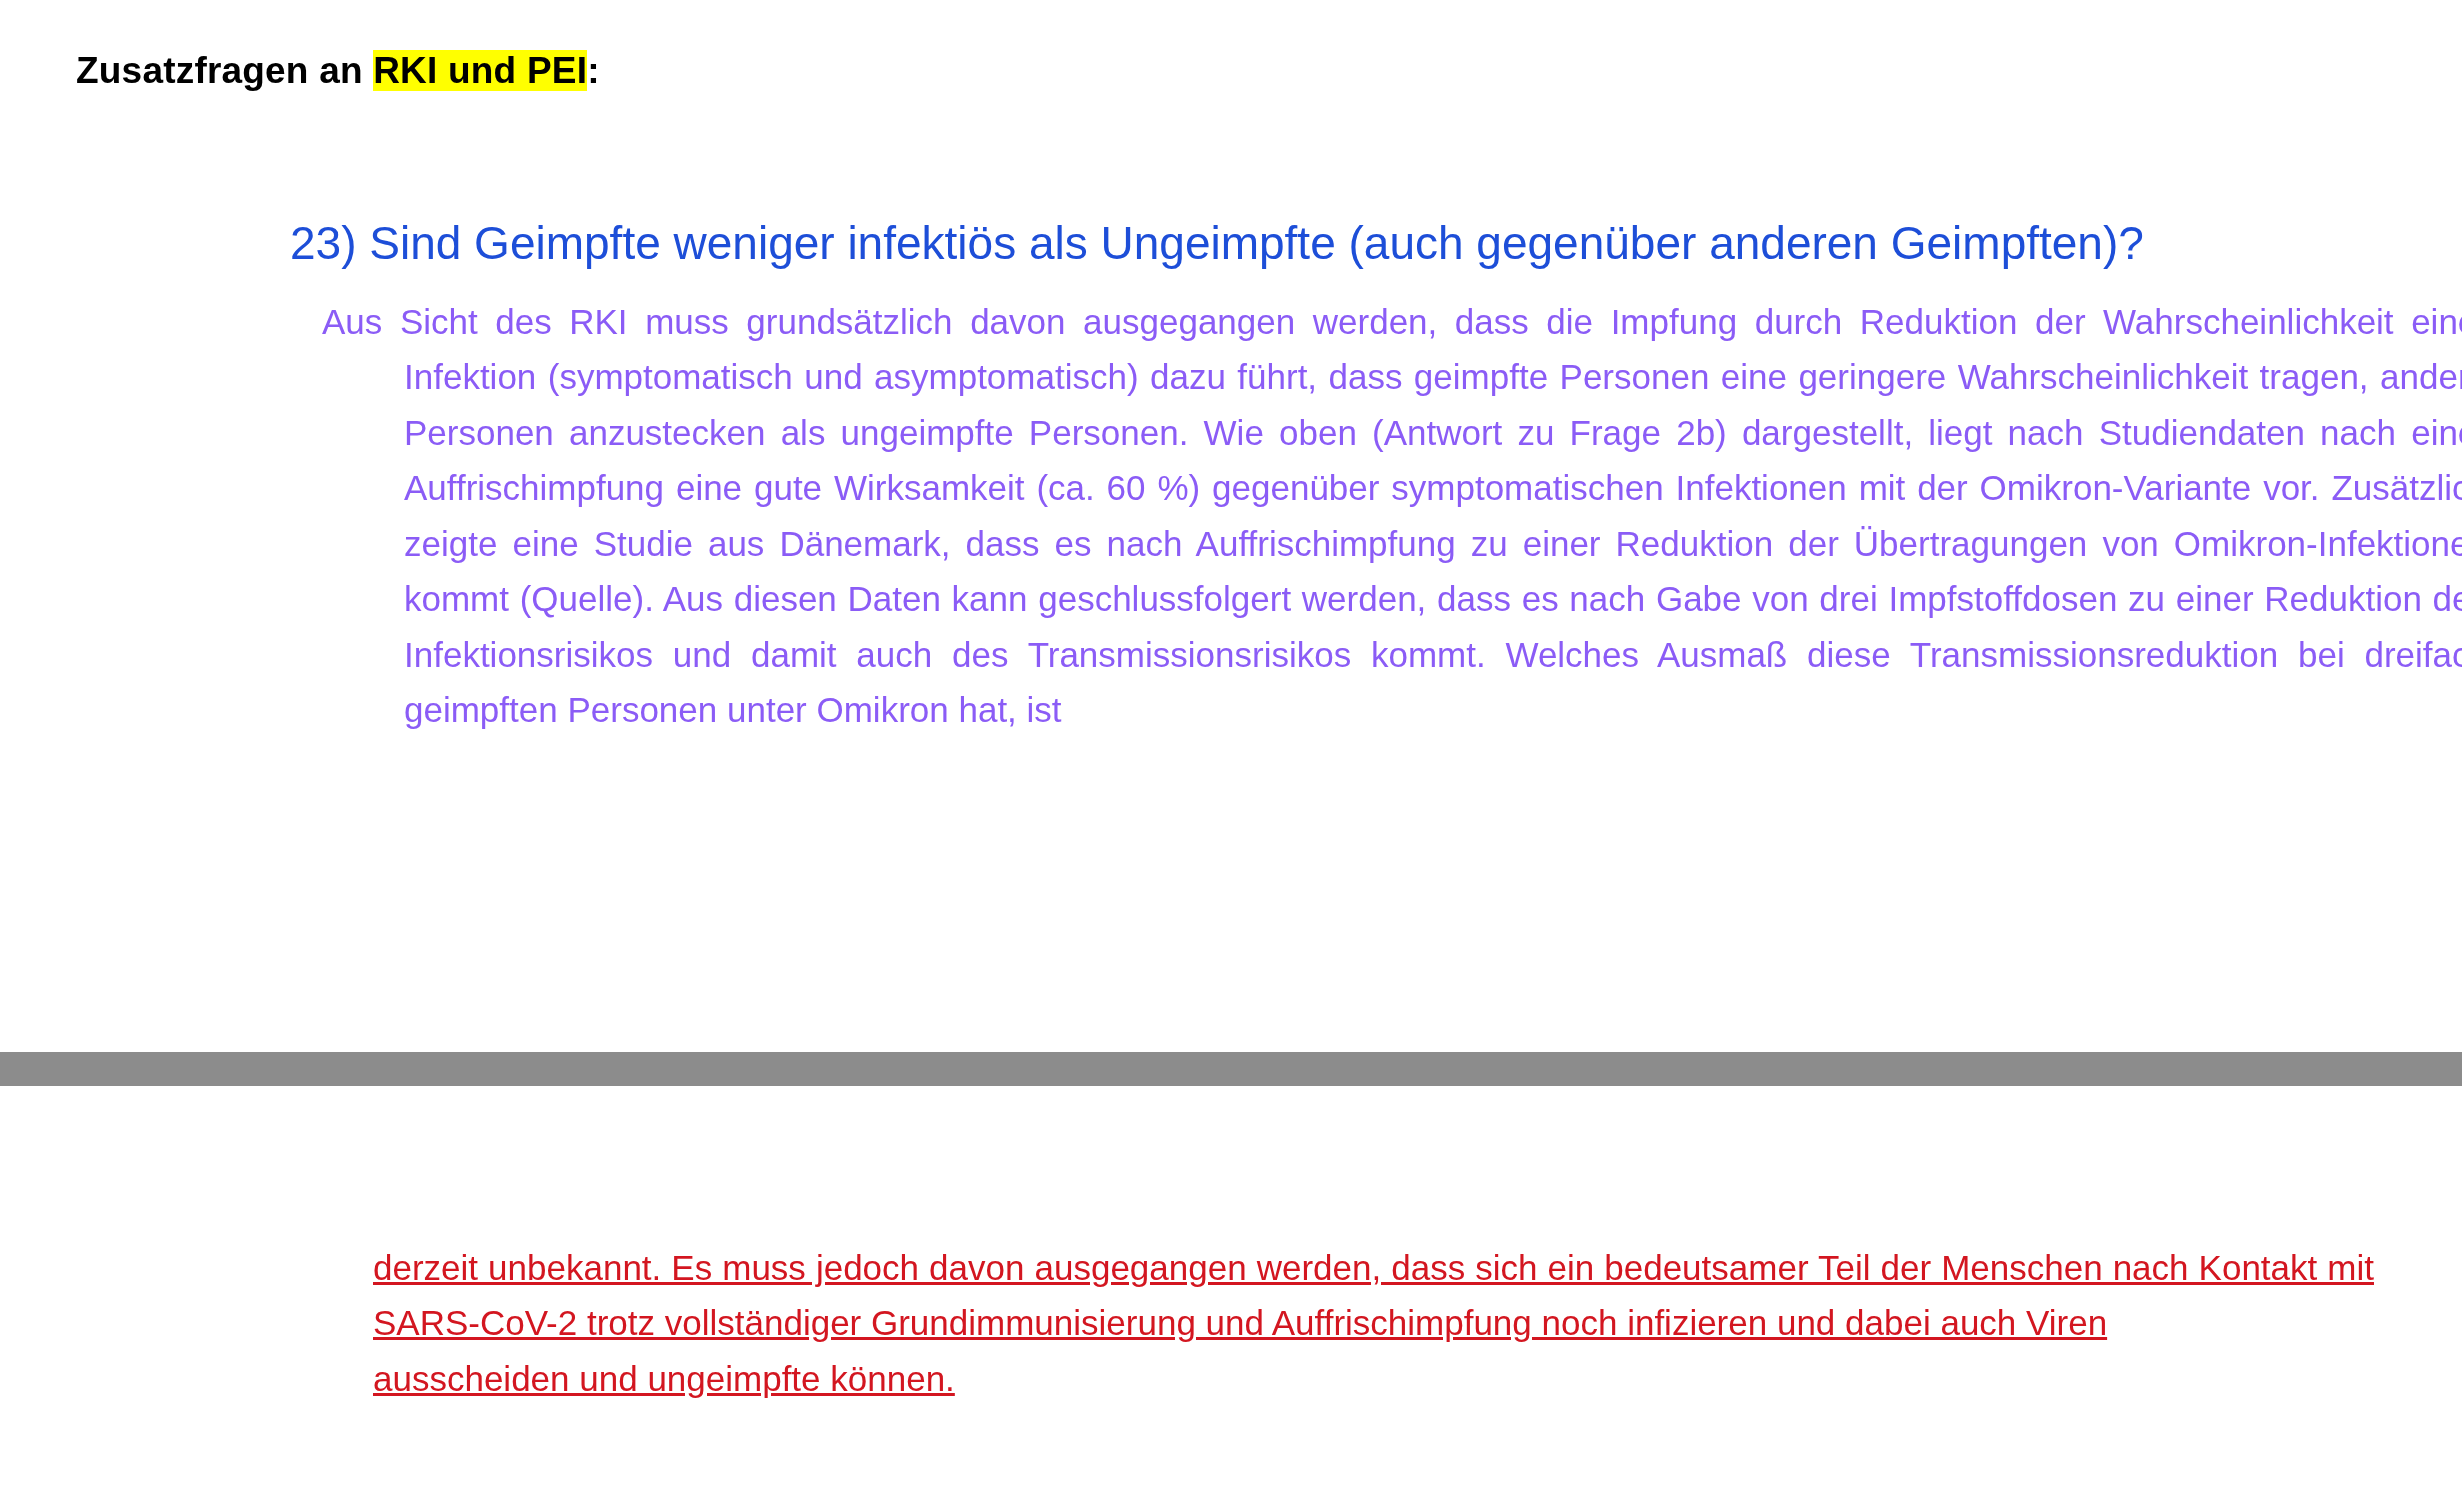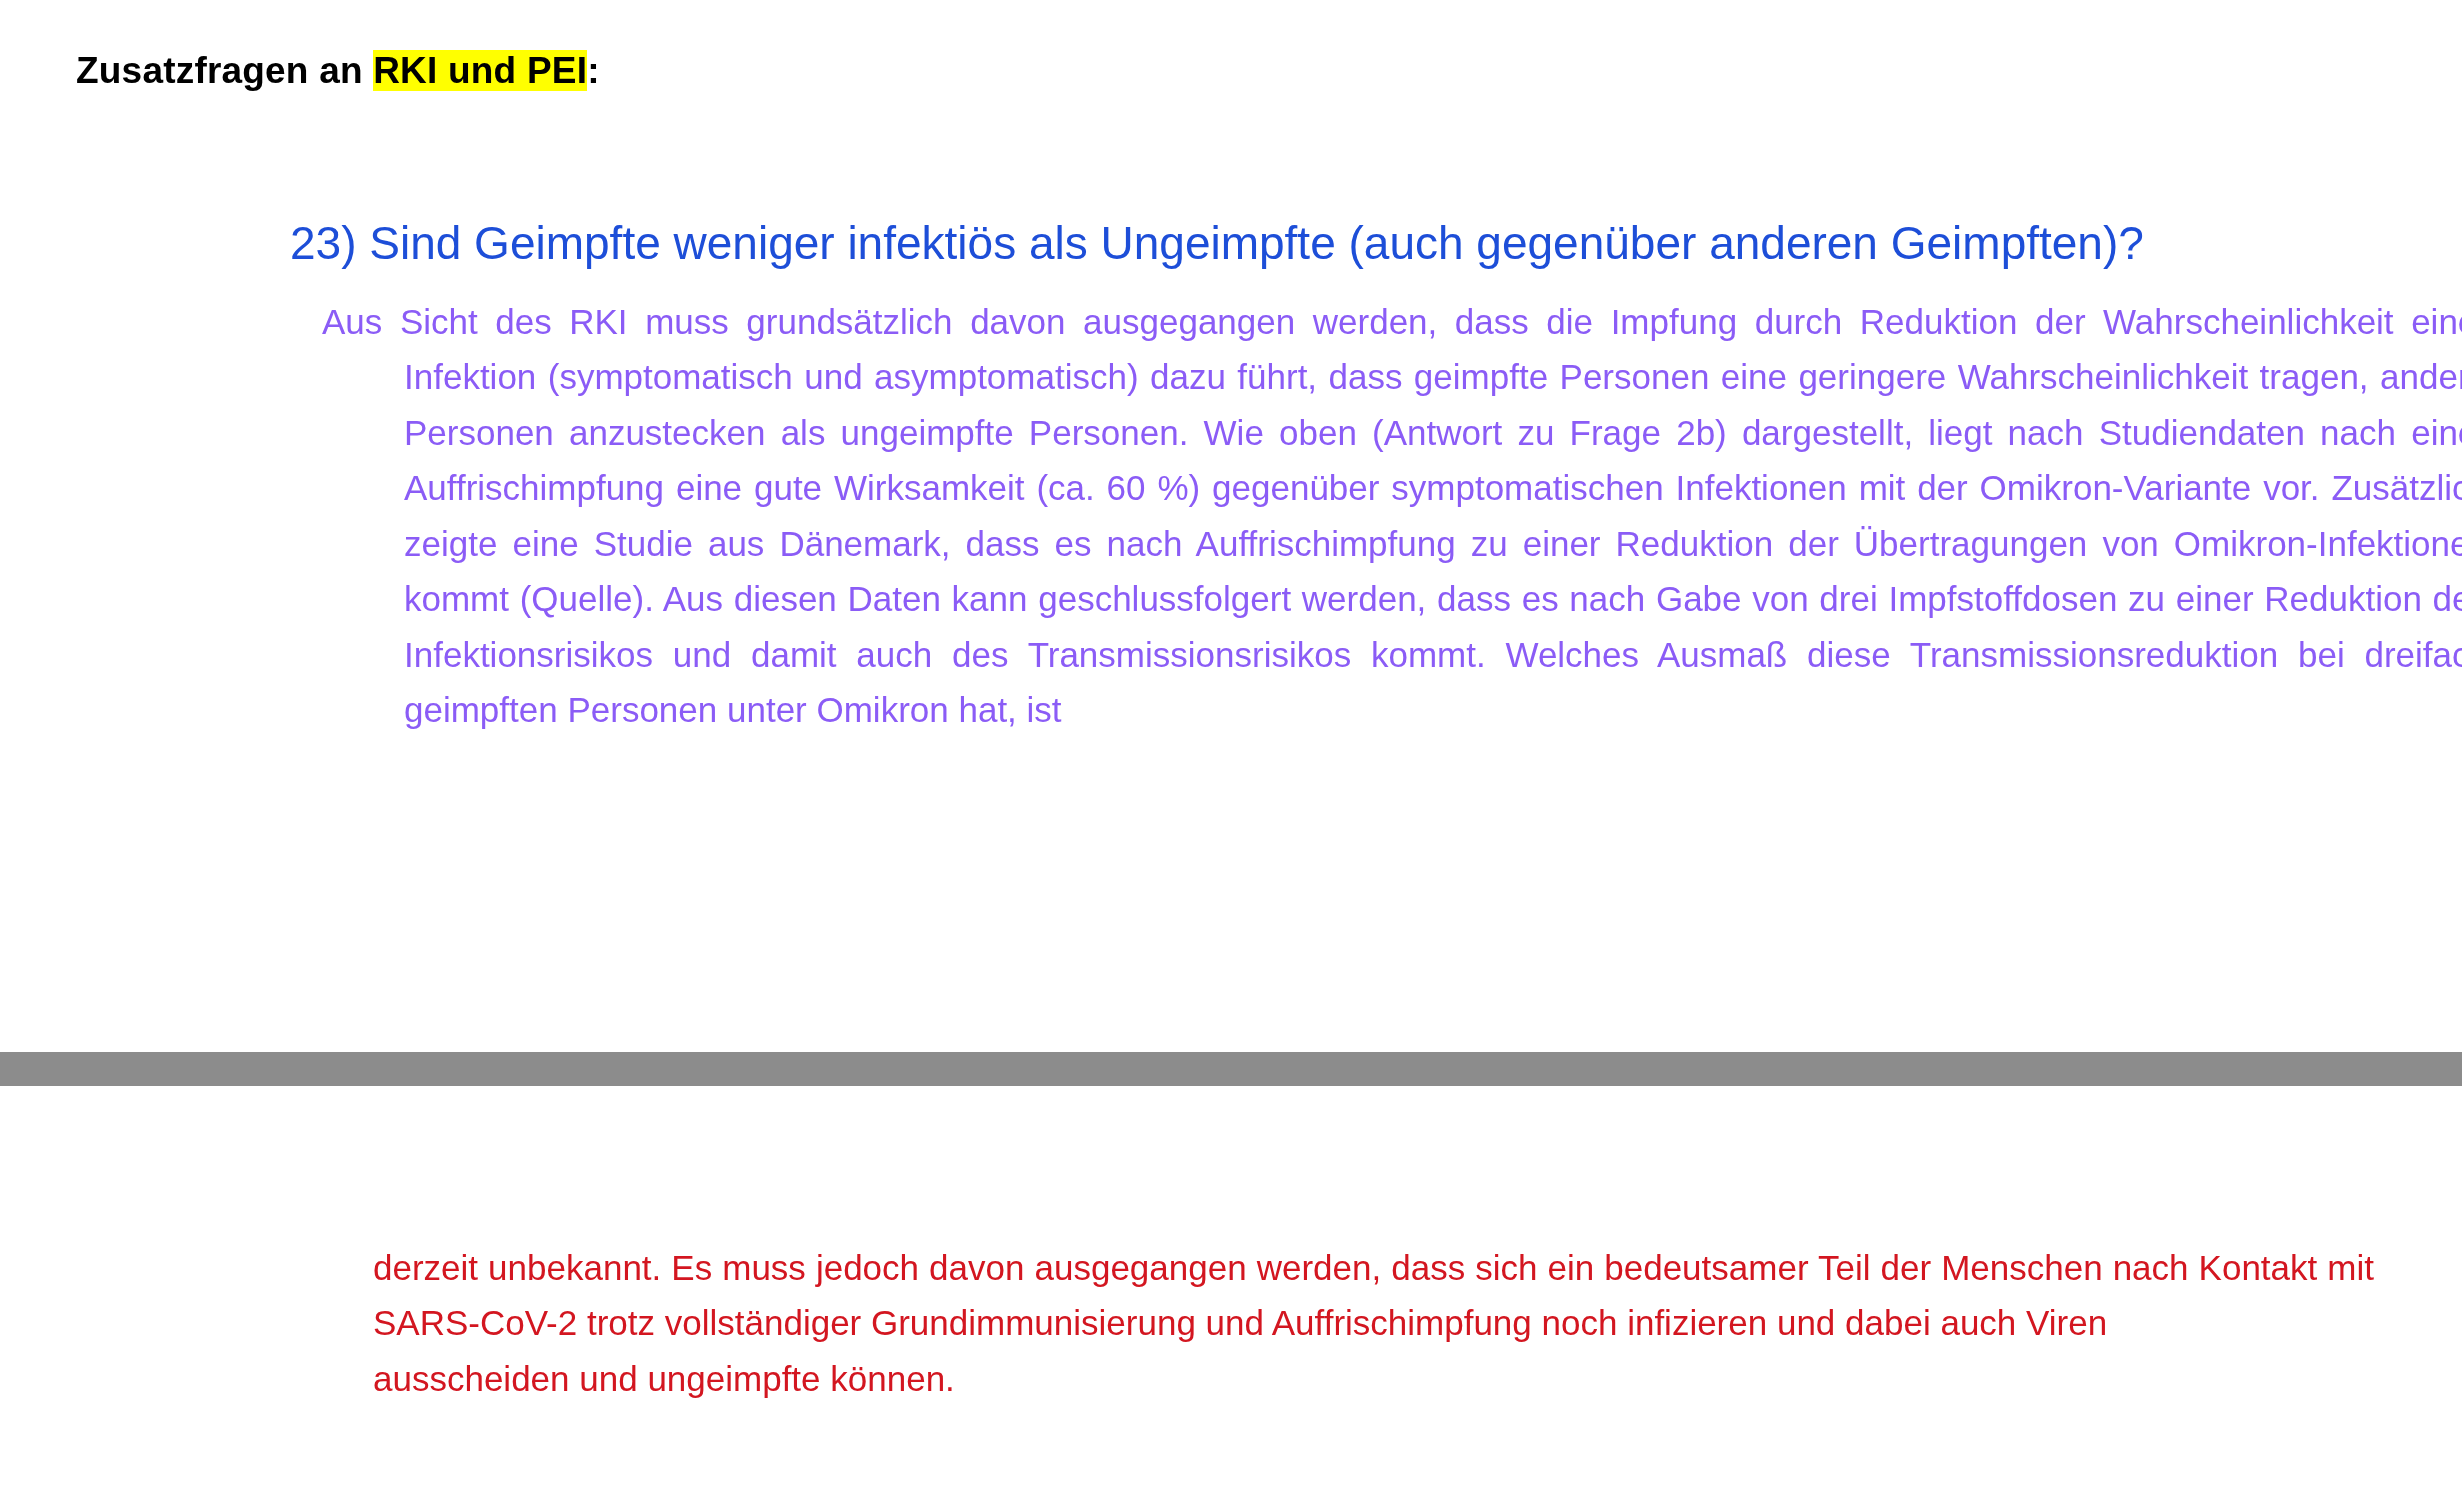--- a/index.html
+++ b/index.html
@@ -87,20 +87,21 @@
   .answer-bottom {
     position: absolute;
     left: 373px;
     top: 154px;
     width: 2001px;
     font-size: 35px;
     color: #d31620;
     line-height: 1.585;
     text-align: justify;
     text-justify: inter-word;
+    text-decoration: underline;
   }
   .answer-bottom .last-line {
     text-align: left;
   }
 </style>
 </head>
 <body>
 
 <div class="page">
 

